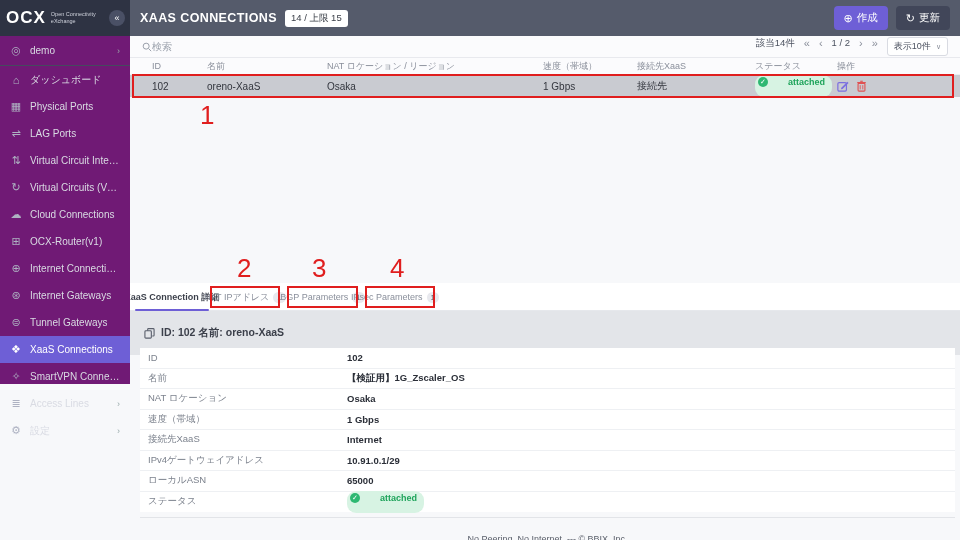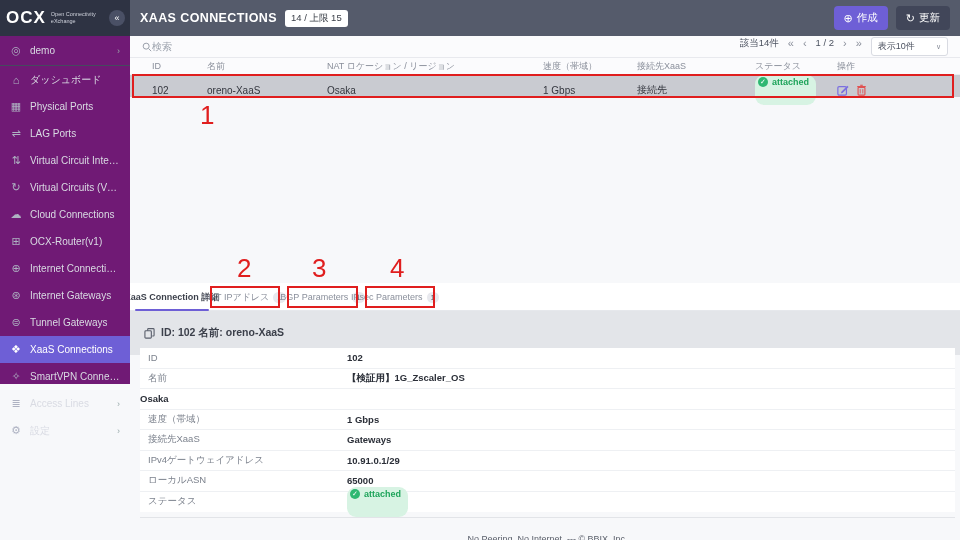--- a/index.html
+++ b/index.html
@@ -45,34 +45,34 @@
     align-items:center; padding:0 12px; }
   .search-wrap { display:flex; align-items:center; color:#9aa0ab; flex:1; }
   .search-wrap svg { flex:0 0 auto; }
   .search-input { border:none; outline:none; background:transparent; font-size:10px;
     color:#3c4049; width:300px; }
   .search-input::placeholder { color:#9aa0ab; }
   .pagination { display:flex; gap:9px; font-size:9.5px; color:#4c piece5; }
   .pagination { color:#4c5260; }
   .pg-arrow { color:#8a8f9b; cursor:pointer; font-size:11px; }
   .page-size { border:1px solid #d9dbe2; border-radius:3px; background:#fff;
-    padding:2px 6px; display:flex; gap:21px; align-items:center; font-size:9px;
+    padding:2px 6px; display:flex; gap:5px; align-items:center; font-size:9px;
     color:#4c5260; cursor:pointer; }
   .page-size .caret { font-size:7px; color:#8a8f9b; }
 
   
   .grid-row { display:grid; grid-template-columns:77px 120px 216px 94px 118px 82px 1fr;
     align-items:center; }
   .thead { position:absolute; left:130px; top:58px; width:830px; height:17px;
     background:#fbfbfd; font-size:9px; color:#8a8f9b; border-bottom:1px solid #eceef2; }
   .thead > div:first-child, .trow > div:first-child { padding-left:22px; }
   .trow { position:absolute; left:130px; top:75px; width:830px; height:22px;
     background:#c9cbd1; font-size:10px; color:#33363e; }
-  .status-badge { display:inline-flex; align-items:center; gap:4px; background:#d7f3e3;
-    color:#1fa45b; font-size:9px; font-weight:bold; border-radius:9px; padding:2px 7px 18px 3px; }
+  .status-badge { display:inline-flex; align-items:center; gap:20px; background:#d7f3e3;
+    color:#1fa45b; font-size:9px; font-weight:bold; border-radius:9px; padding:2px 7px 10px 3px; }
   .status-badge .dot { width:10px; height:10px; border-radius:50%; background:#2eb872;
     color:#fff; font-size:7px; display:flex; align-items:center; justify-content:center; }
   .ops { display:flex; gap:7px; align-items:center; }
   .op-icon { cursor:pointer; display:flex; }
 
   
   .tabbar { position:absolute; left:130px; top:283px; width:830px; height:28px;
     background:#fff; border-bottom:1px solid #e6e8ec; }
   .tab { position:absolute; top:0; height:28px; display:flex; align-items:center;
     justify-content:center; gap:4px; font-size:9px; color:#8a8f9b; cursor:pointer;
@@ -289,29 +289,30 @@
 <div class="detail-card">
   <div class="d-row">
     <span class="d-label">ID</span>
     <span class="d-value">102</span>
   </div>
   <div class="d-row">
     <span class="d-label">名前</span>
     <span class="d-value">【検証用】1G_Zscaler_OS</span>
   </div>
   <div class="d-row">
+    <span class="d-label">NAT ロケーション</span>
     <span class="d-value">Osaka</span>
   </div>
   <div class="d-row">
     <span class="d-label">速度（帯域）</span>
     <span class="d-value">1 Gbps</span>
   </div>
   <div class="d-row">
     <span class="d-label">接続先XaaS</span>
-    <span class="d-value">Gateways</span>
+    <span class="d-value">Internet</span>
   </div>
   <div class="d-row">
     <span class="d-label">IPv4ゲートウェイアドレス</span>
     <span class="d-value">10.91.0.1/29</span>
   </div>
   <div class="d-row">
     <span class="d-label">ローカルASN</span>
     <span class="d-value">65000</span>
   </div>
   <div class="d-row">

